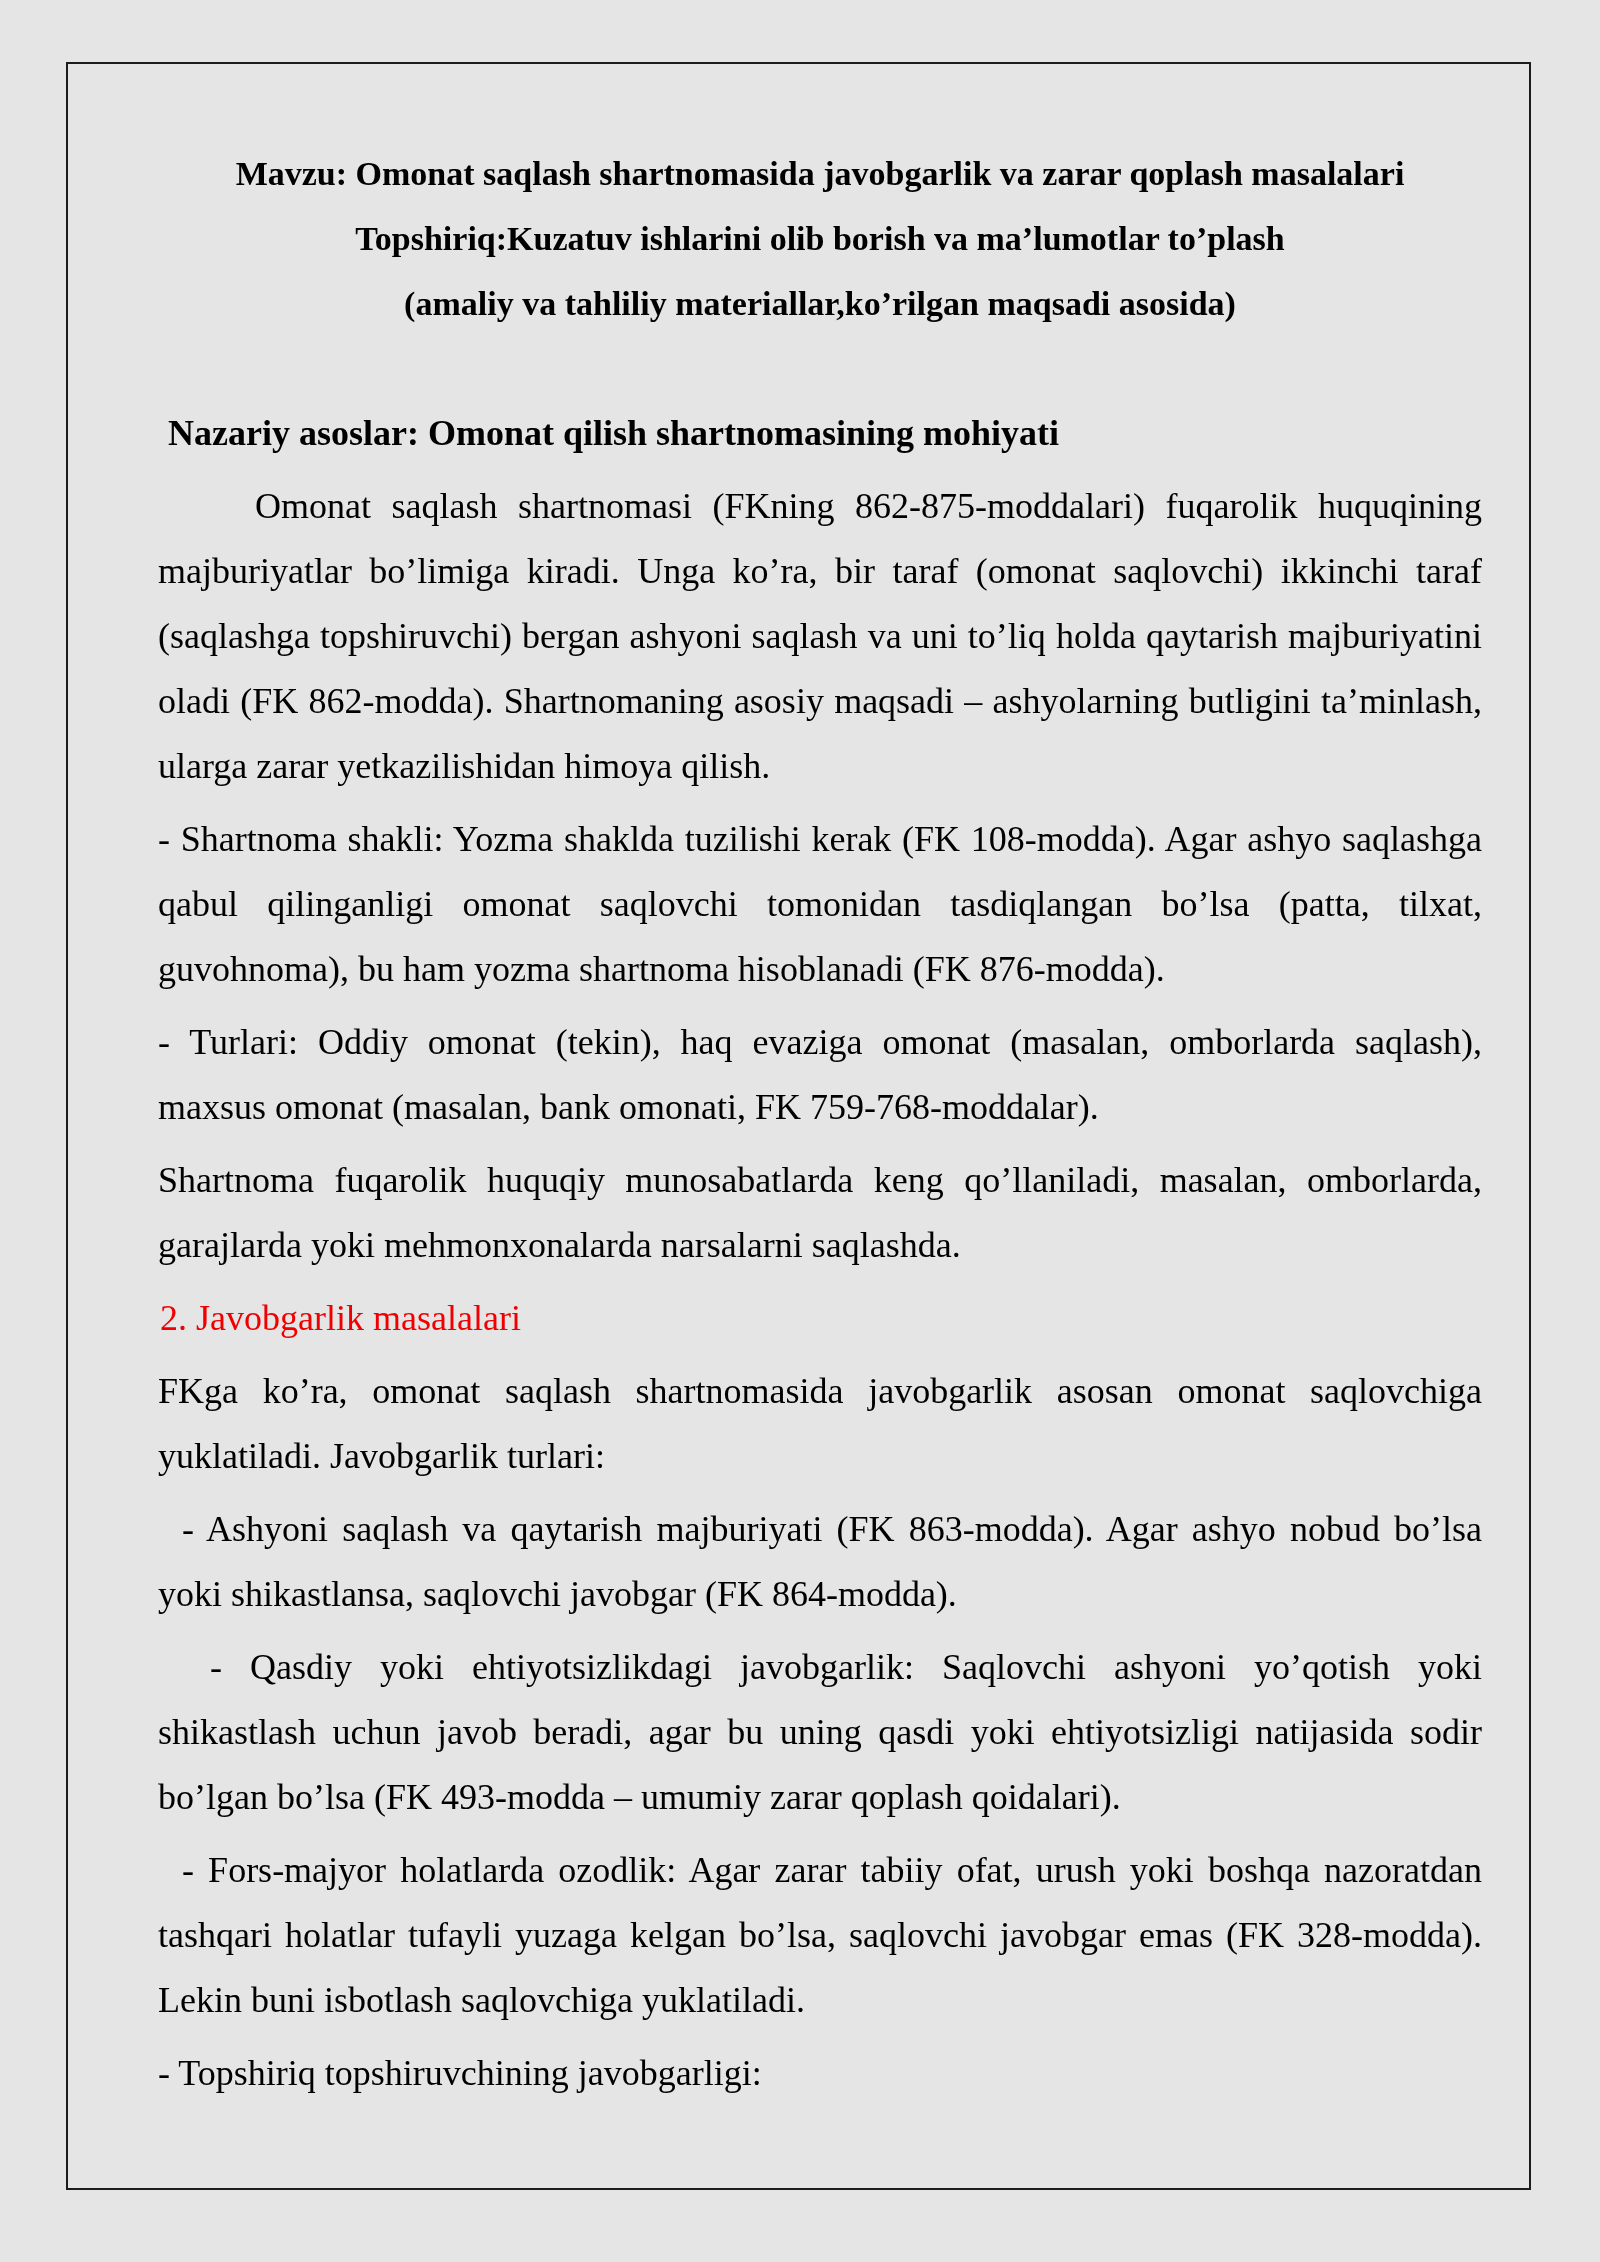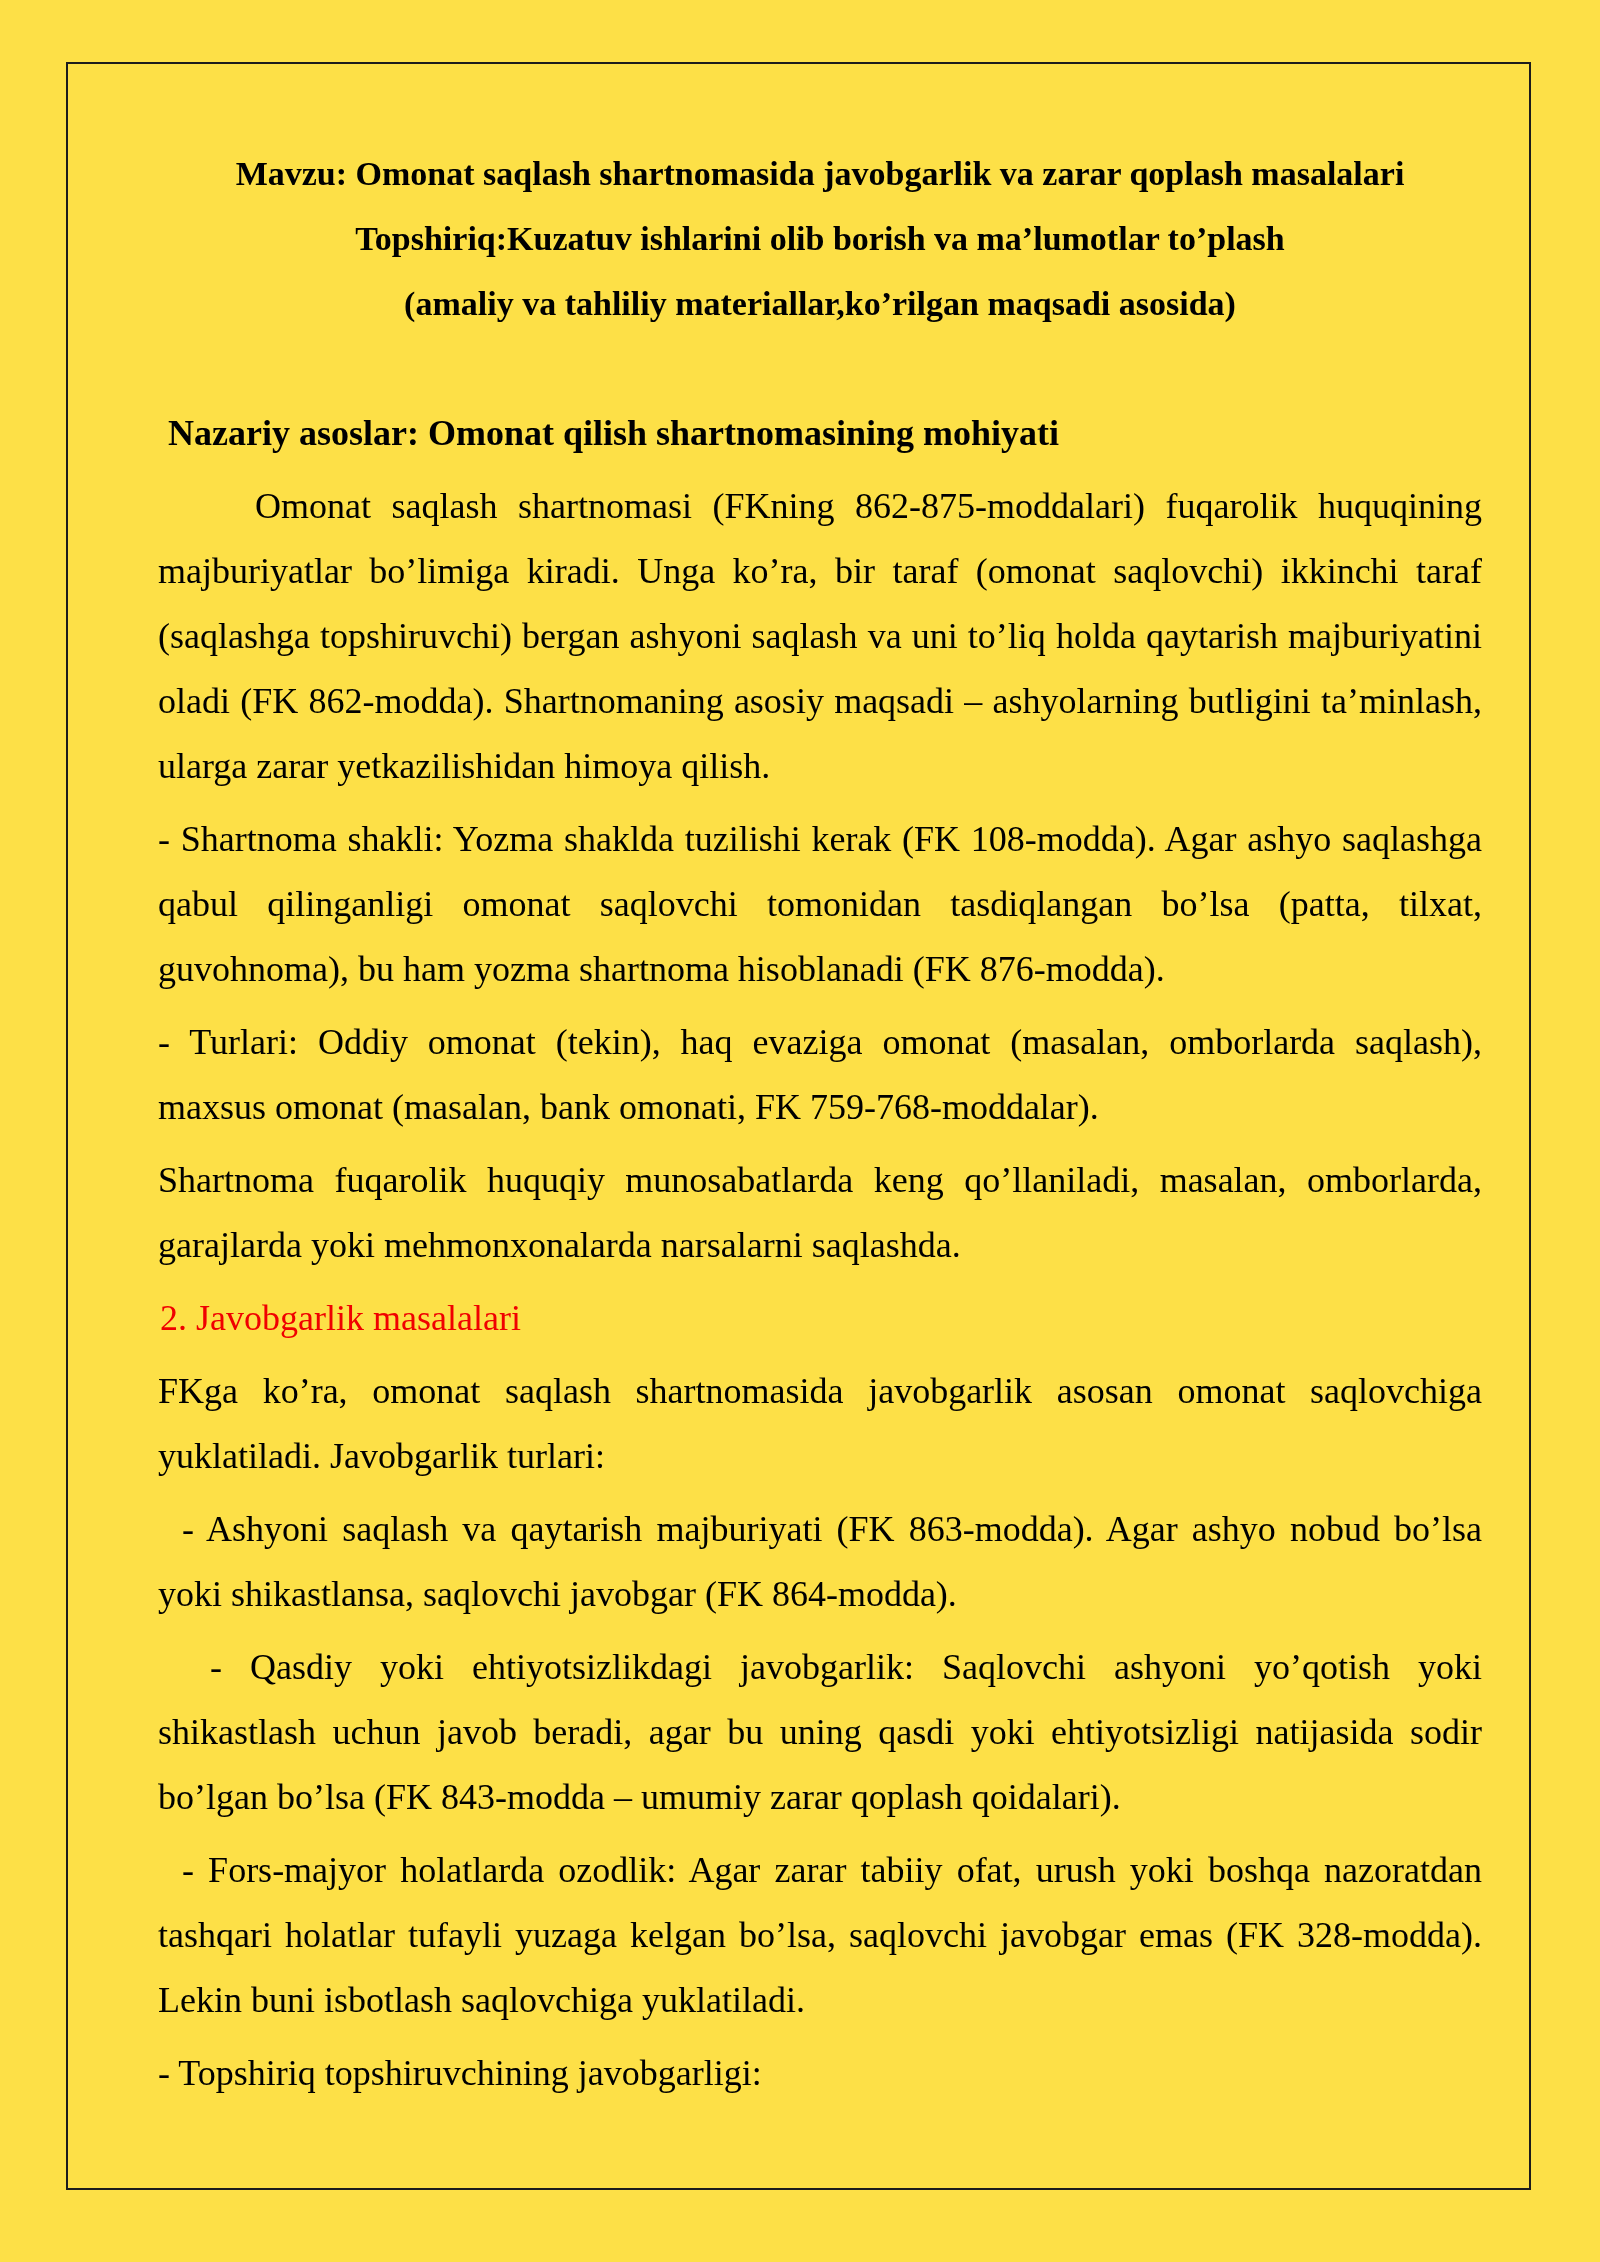--- a/index.html
+++ b/index.html
@@ -4,21 +4,21 @@
 <style>
   html, body {
     margin: 0;
     padding: 0;
     background: #ffffff;
   }
   .sheet {
     position: relative;
     width: 1600px;
     height: 2262px;
-    background: #fde047;
+    background: #e5e5e5;
     overflow: hidden;
     font-family: "Liberation Serif", "DejaVu Serif", serif;
   }
   .page-border {
     position: absolute;
     left: 66px;
     top: 62px;
     width: 1465px;
     height: 2128px;
     border: 2px solid #1c1c1c;
@@ -85,20 +85,20 @@
 
     <p class="body-par">Shartnoma fuqarolik huquqiy munosabatlarda keng qo’llaniladi, masalan, omborlarda, garajlarda yoki mehmonxonalarda narsalarni saqlashda.</p>
 
     <div class="red-heading" style="color: rgb(240, 0, 0);">2. Javobgarlik masalalari</div>
 
     <p class="body-par">FKga ko’ra, omonat saqlash shartnomasida javobgarlik asosan omonat saqlovchiga yuklatiladi. Javobgarlik turlari:</p>
 
 
     <p class="body-par indent-sm">- Ashyoni saqlash va qaytarish majburiyati (FK 863-modda). Agar ashyo nobud bo’lsa yoki shikastlansa, saqlovchi javobgar (FK 864-modda).</p>
 
-    <p class="body-par indent-md">- Qasdiy yoki ehtiyotsizlikdagi javobgarlik: Saqlovchi ashyoni yo’qotish yoki shikastlash uchun javob beradi, agar bu uning qasdi yoki ehtiyotsizligi natijasida sodir bo’lgan bo’lsa (FK 843-modda – umumiy zarar qoplash qoidalari).</p>
+    <p class="body-par indent-md">- Qasdiy yoki ehtiyotsizlikdagi javobgarlik: Saqlovchi ashyoni yo’qotish yoki shikastlash uchun javob beradi, agar bu uning qasdi yoki ehtiyotsizligi natijasida sodir bo’lgan bo’lsa (FK 493-modda – umumiy zarar qoplash qoidalari).</p>
 
     <p class="body-par indent-sm">- Fors-majyor holatlarda ozodlik: Agar zarar tabiiy ofat, urush yoki boshqa nazoratdan tashqari holatlar tufayli yuzaga kelgan bo’lsa, saqlovchi javobgar emas (FK 328-modda). Lekin buni isbotlash saqlovchiga yuklatiladi.</p>
 
     <p class="body-par">- Topshiriq topshiruvchining javobgarligi:</p>
 
   </div>
 </div>
 
 </body></html>

